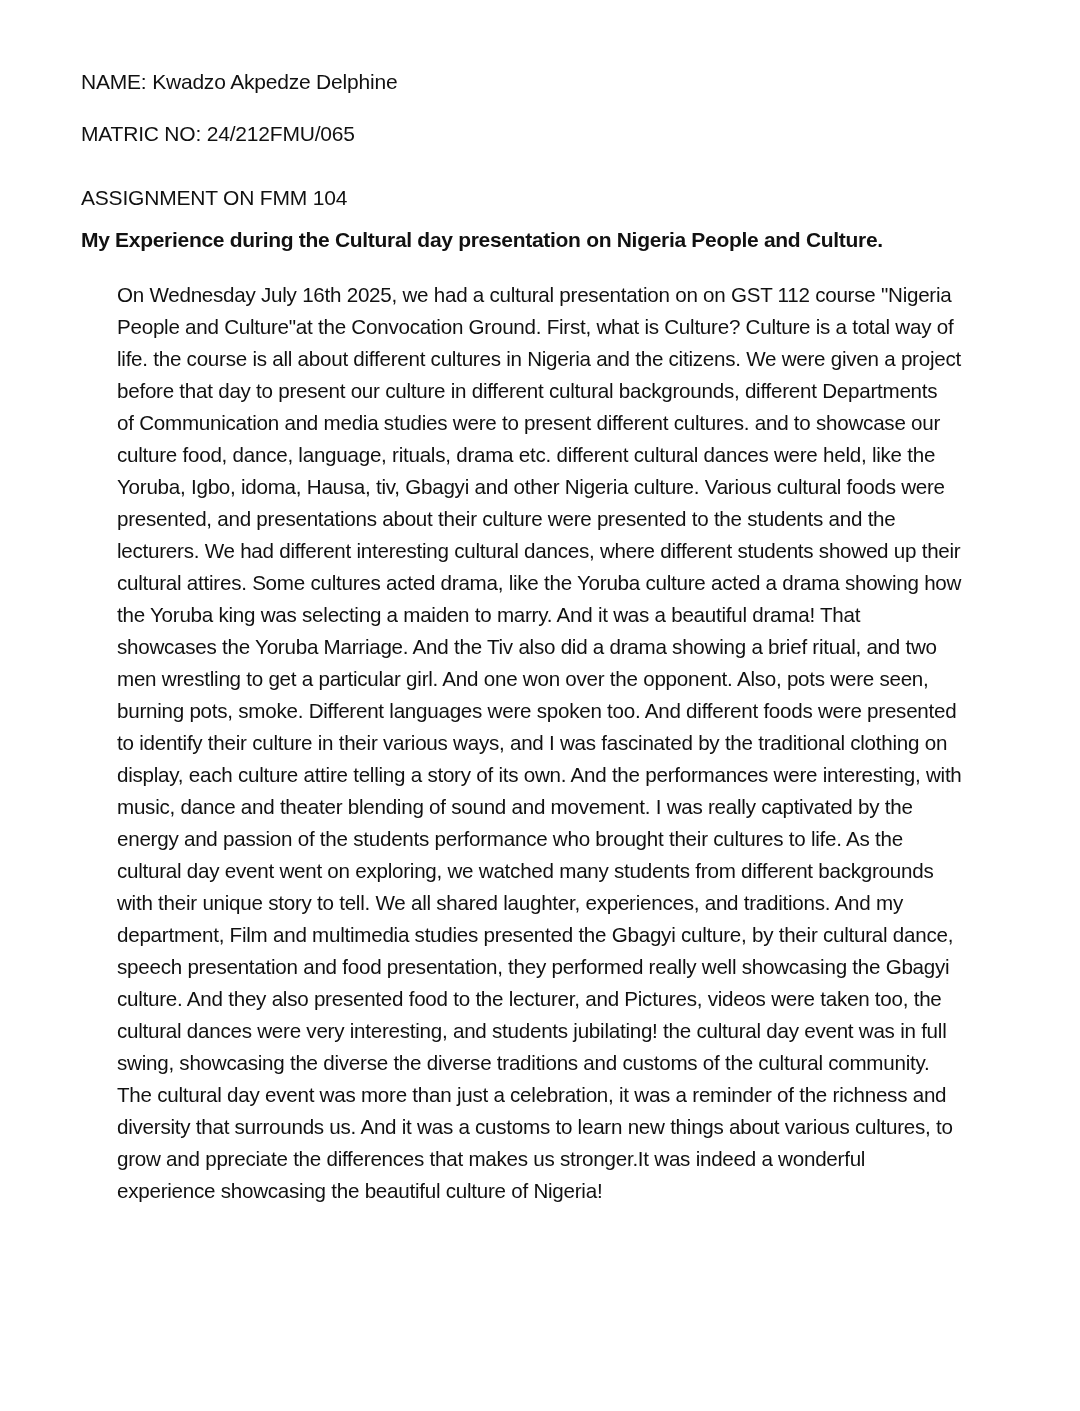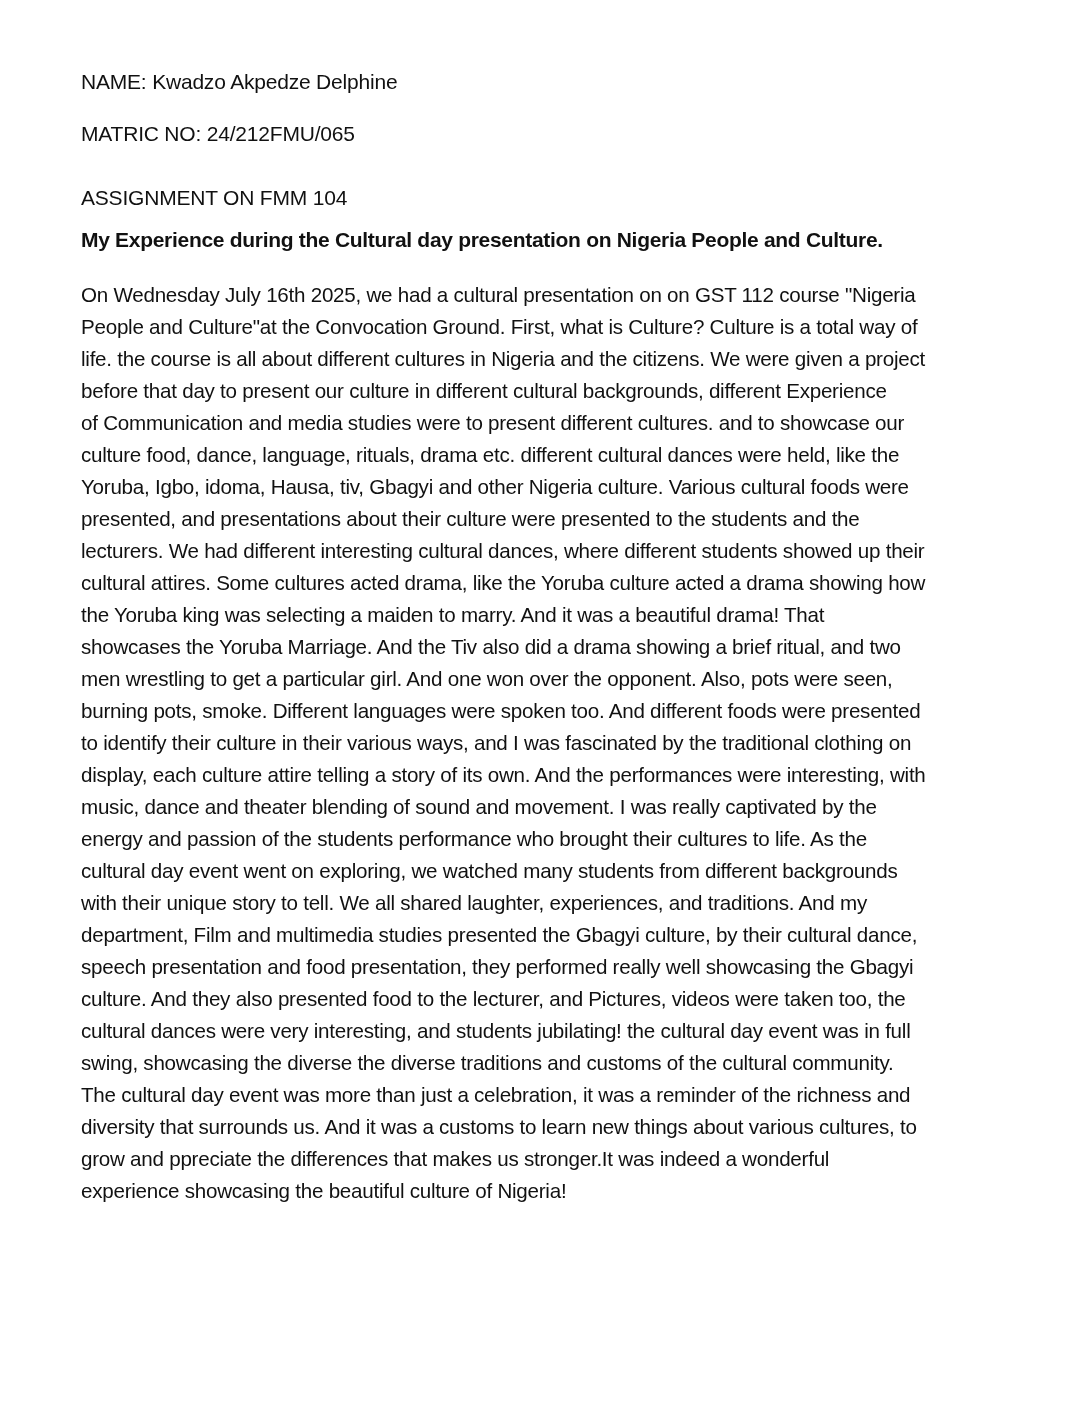--- a/index.html
+++ b/index.html
@@ -42,36 +42,37 @@
       left: 0;
       top: 279px;
       width: 975px;
       font-size: 20.6px;
       line-height: 32px;
       letter-spacing: -0.25px;
     }
     .body-text .ln {
       display: block;
       white-space: nowrap;
+      margin-left: 36px;
     }
   </style>
 </head>
 <body>
 
 <div class="page">
   <div class="hdr" id="name-line">NAME: Kwadzo Akpedze Delphine</div>
   <div class="hdr" id="matric-line">MATRIC NO: 24/212FMU/065</div>
   <div class="hdr" id="assign-line">ASSIGNMENT ON FMM 104</div>
   <div class="hdr" id="title-line">My Experience during the Cultural day presentation on Nigeria People and Culture.</div>
 
   <div class="body-text">
     <span class="ln">On Wednesday July 16th 2025, we had a cultural presentation on on GST 112 course "Nigeria</span>
     <span class="ln">People and Culture"at the Convocation Ground. First, what is Culture? Culture is a total way of</span>
     <span class="ln">life. the course is all about different cultures in Nigeria and the citizens. We were given a project</span>
-    <span class="ln">before that day to present our culture in different cultural backgrounds, different Experience</span>
+    <span class="ln">before that day to present our culture in different cultural backgrounds, different Departments</span>
     <span class="ln">of Communication and media studies were to present different cultures. and to showcase our</span>
     <span class="ln">culture food, dance, language, rituals, drama etc. different cultural dances were held, like the</span>
     <span class="ln">Yoruba, Igbo, idoma, Hausa, tiv, Gbagyi and other Nigeria culture. Various cultural foods were</span>
     <span class="ln">presented, and presentations about their culture were presented to the students and the</span>
     <span class="ln">lecturers. We had different interesting cultural dances, where different students showed up their</span>
     <span class="ln">cultural attires. Some cultures acted drama, like the Yoruba culture acted a drama showing how</span>
     <span class="ln">the Yoruba king was selecting a maiden to marry. And it was a beautiful drama! That</span>
     <span class="ln">showcases the Yoruba Marriage. And the Tiv also did a drama showing a brief ritual, and two</span>
     <span class="ln">men wrestling to get a particular girl. And one won over the opponent. Also, pots were seen,</span>
     <span class="ln">burning pots, smoke. Different languages were spoken too. And different foods were presented</span>

